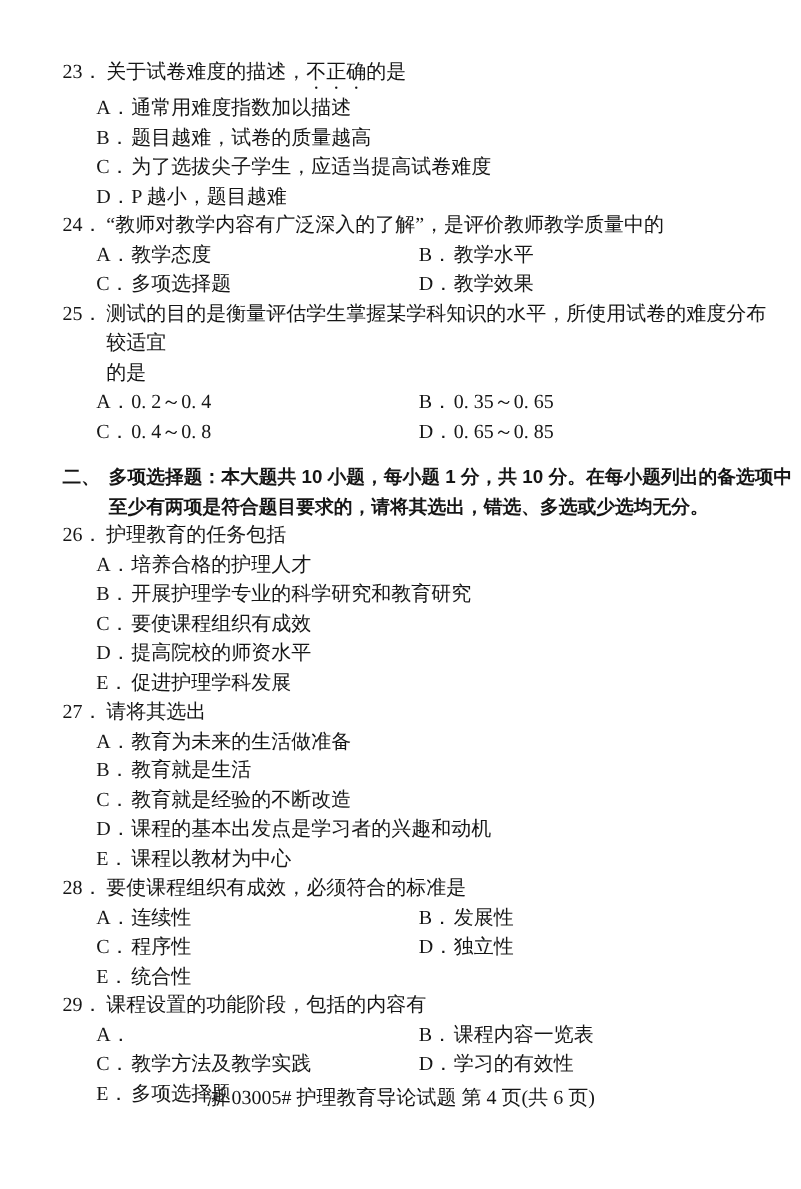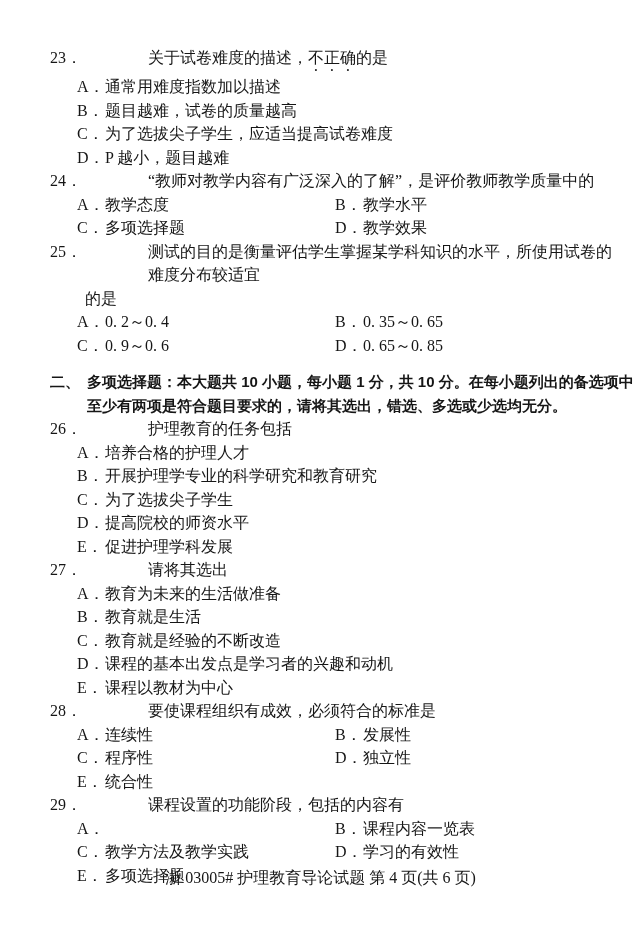--- a/index.html
+++ b/index.html
@@ -15,23 +15,23 @@
   }
   .doc {
     position: absolute;
     left: 50px;
     top: 46px;
     right: 26px;
   }
   .line { line-height: 23.5px; }
 
   
-  .q { display: flex; gap: 43px; }
+  .q { display: flex; }
   .q-num { width: 35px; flex: none; }
-  .q-stem { flex: 1; margin-left: 20px; }
+  .q-stem { flex: 1; }
 
   
   .opt { display: flex; padding-left: 27px; }
   .opt-label { width: 28px; flex: none; }
   .opt-text { flex: 1; }
 
   
   .opt-row { display: grid; grid-template-columns: 258px 1fr; padding-left: 27px; }
   .opt-cell { display: flex; }
 
@@ -129,21 +129,21 @@
           <span class="opt-text">0. 2～0. 4</span>
         </span>
         <span class="opt-cell">
           <span class="opt-label">B．</span>
           <span class="opt-text">0. 35～0. 65</span>
         </span>
       </div>
       <div class="line opt-row">
         <span class="opt-cell">
           <span class="opt-label">C．</span>
-          <span class="opt-text">0. 9～0. 6</span>
+          <span class="opt-text">0. 4～0. 8</span>
         </span>
         <span class="opt-cell">
           <span class="opt-label">D．</span>
           <span class="opt-text">0. 65～0. 85</span>
         </span>
       </div>
       <div class="section">
         <div class="sec-row">
           <span class="sec-num">二、</span>
           <span class="sec-text">多项选择题：本大题共 10 小题，每小题 1 分，共 10 分。在每小题列出的备选项中</span>
@@ -157,21 +157,21 @@
       <div class="line opt">
         <span class="opt-label">A．</span>
         <span class="opt-text">培养合格的护理人才</span>
       </div>
       <div class="line opt">
         <span class="opt-label">B．</span>
         <span class="opt-text">开展护理学专业的科学研究和教育研究</span>
       </div>
       <div class="line opt">
         <span class="opt-label">C．</span>
-        <span class="opt-text">为了选拔尖子学生</span>
+        <span class="opt-text">要使课程组织有成效</span>
       </div>
       <div class="line opt">
         <span class="opt-label">D．</span>
         <span class="opt-text">提高院校的师资水平</span>
       </div>
       <div class="line opt">
         <span class="opt-label">E．</span>
         <span class="opt-text">促进护理学科发展</span>
       </div>
       <div class="line q">

